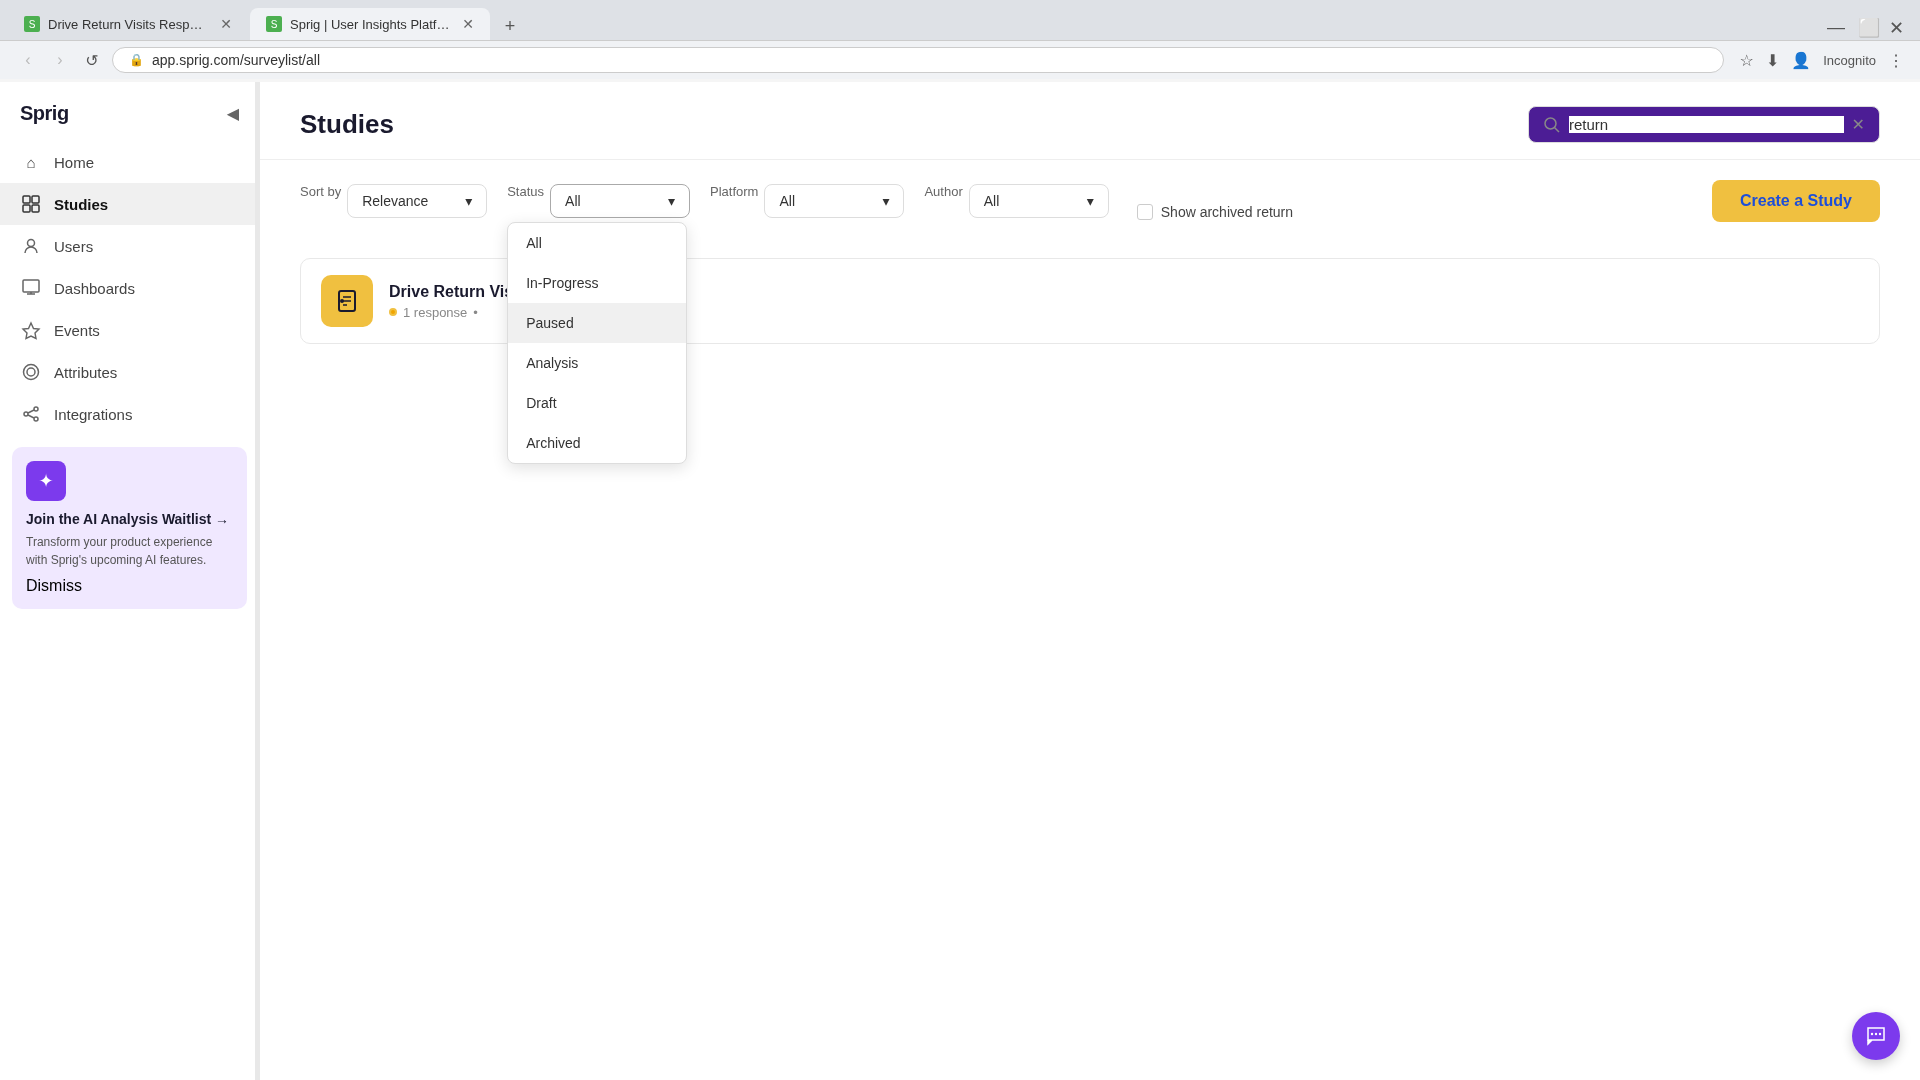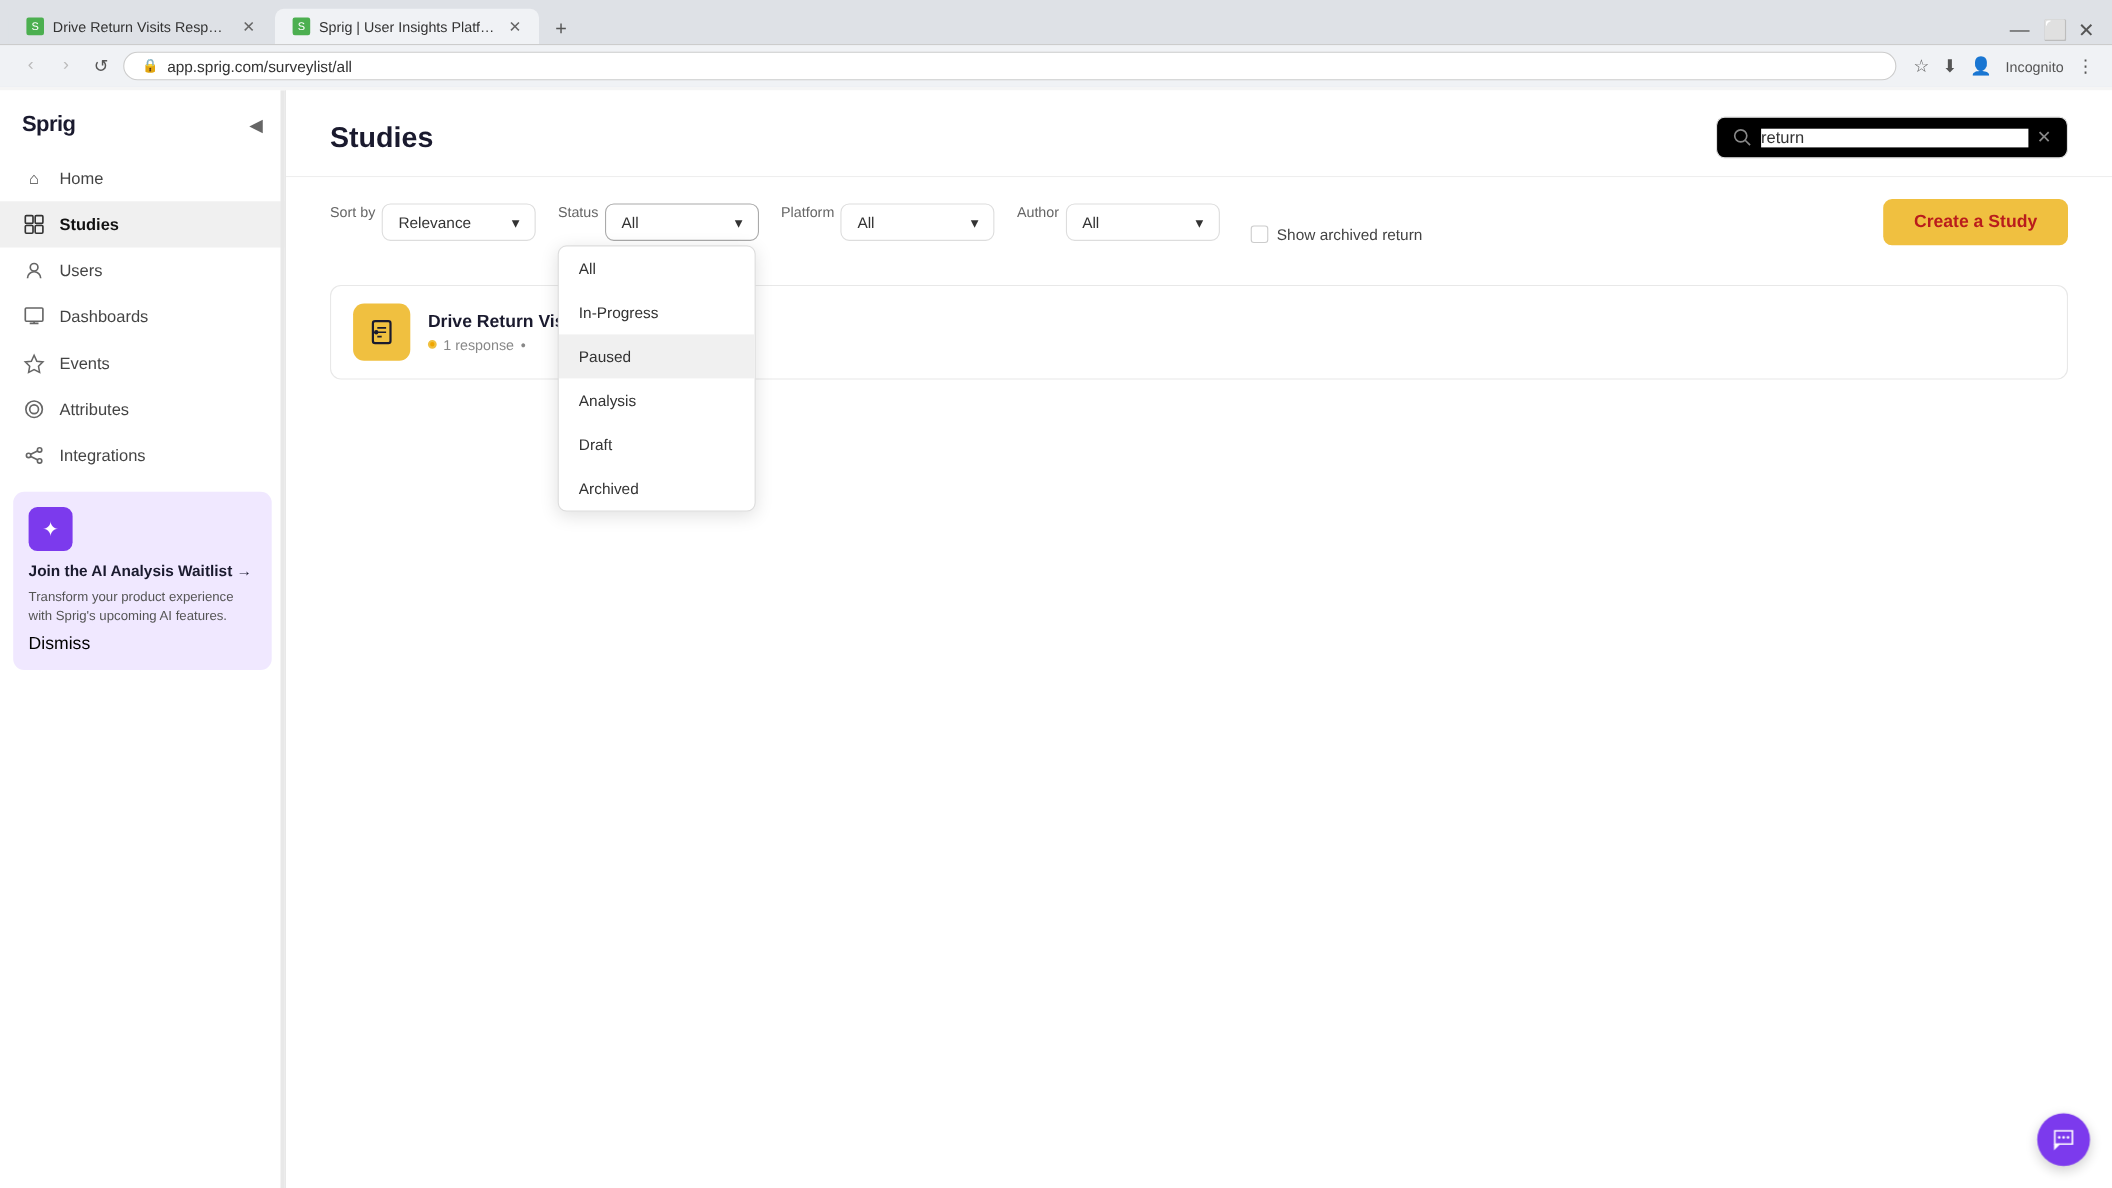--- a/index.html
+++ b/index.html
@@ -45,33 +45,33 @@
     .ai-banner { margin: 12px; background: #f0e8ff; border-radius: 10px; padding: 14px; }
     .ai-banner-icon { width: 40px; height: 40px; background: #7c3aed; border-radius: 8px; display: flex; align-items: center; justify-content: center; color: white; font-size: 18px; margin-bottom: 10px; }
     .ai-banner-title { font-size: 14px; font-weight: 600; color: #1a1a2e; margin-bottom: 6px; }
     .ai-banner-desc { font-size: 12px; color: #555; line-height: 1.5; margin-bottom: 8px; }
     .ai-dismiss { font-size: 16px; color: #000000; cursor: pointer; }
 
     
     .main-content { flex: 1; display: flex; flex-direction: column; background: white; overflow: hidden; }
     .page-header { padding: 24px 40px 16px; border-bottom: 1px solid #eee; display: flex; align-items: center; justify-content: space-between; }
     .page-title { font-size: 26px; font-weight: 700; color: #1a1a2e; }
-    .search-box { display: flex; align-items: center; gap: 8px; border: 1px solid #ddd; border-radius: 8px; padding: 8px 14px; width: 320px; background: #000000; }
+    .search-box { display: flex; align-items: center; gap: 8px; border: 1px solid #ddd; border-radius: 8px; padding: 8px 14px; width: 352px; background: #4c1d95; }
     .search-input { border: none; outline: none; font-size: 15px; flex: 1; color: #333; }
     .search-clear { cursor: pointer; color: #888; font-size: 16px; }
 
     .filters-bar { padding: 20px 40px; display: flex; align-items: center; gap: 20px; }
     .filter-label { font-size: 13px; color: #666; font-weight: 500; }
     .filter-select { display: flex; align-items: center; gap: 8px; border: 1px solid #ddd; border-radius: 8px; padding: 8px 14px; background: white; cursor: pointer; font-size: 14px; color: #333; min-width: 140px; justify-content: space-between; }
     .filter-select.open { border-color: #aaa; }
 
     .show-archived { display: flex; align-items: center; gap: 8px; cursor: pointer; font-size: 14px; color: #444; margin-left: 8px; align-self: flex-end; margin-bottom: 2px; }
     .checkbox { width: 16px; height: 16px; border: 1px solid #ccc; border-radius: 3px; display: flex; align-items: center; justify-content: center; flex-shrink: 0; }
 
-    .create-btn { margin-left: auto; align-self: flex-end; background: #f0c040; color: #b91c1c; font-weight: 700; font-size: 16px; padding: 12px 28px; border: none; border-radius: 8px; cursor: pointer; white-space: nowrap; }
+    .create-btn { margin-left: auto; align-self: flex-end; background: #f0c040; color: #1d4ed8; font-weight: 700; font-size: 16px; padding: 12px 28px; border: none; border-radius: 8px; cursor: pointer; white-space: nowrap; }
 
     .content-area { padding: 16px 40px; flex: 1; overflow-y: auto; }
 
     
     .study-card { display: flex; align-items: center; gap: 16px; padding: 16px 20px; border: 1px solid #e8e8e8; border-radius: 10px; background: white; margin-bottom: 12px; cursor: pointer; }
     .study-icon { width: 52px; height: 52px; background: #f0c040; border-radius: 10px; display: flex; align-items: center; justify-content: center; flex-shrink: 0; font-size: 22px; }
     .study-name { font-size: 16px; font-weight: 600; color: #1a1a2e; }
     .study-meta { display: flex; align-items: center; gap: 6px; margin-top: 4px; font-size: 13px; color: #888; }
     .status-dot { width: 8px; height: 8px; border-radius: 50%; background: #f0a500; border: 2px solid #f0c040; }
     .dropdown-menu { position: absolute; top: calc(100% + 4px); left: 0; min-width: 180px; background: white; border: 1px solid #ddd; border-radius: 8px; box-shadow: 0 4px 16px rgba(0,0,0,0.12); z-index: 100; overflow: hidden; }

